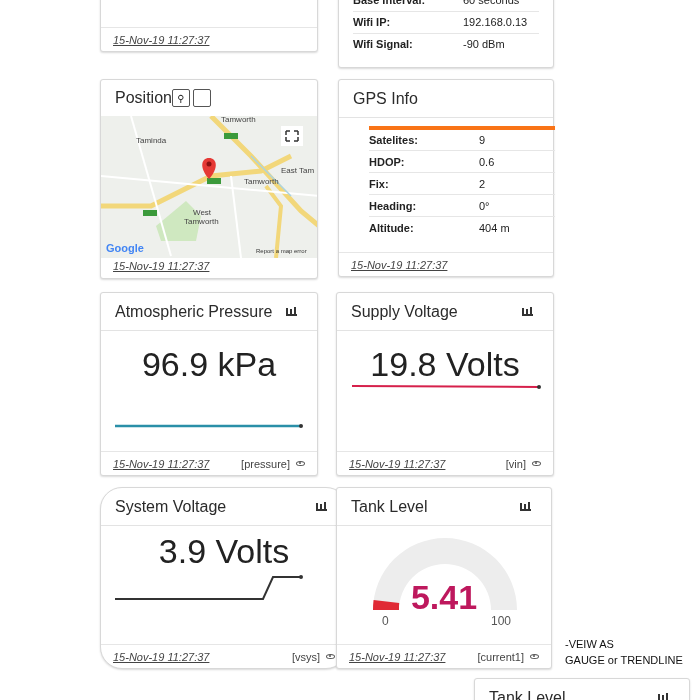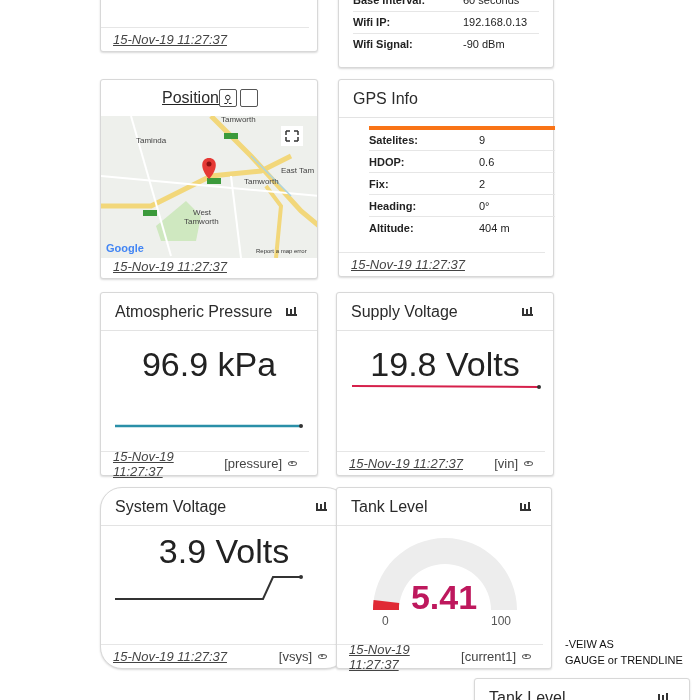--- a/index.html
+++ b/index.html
@@ -27,25 +27,25 @@
   .chart-icon {
     width: 11px; height: 8px; border-left: 2px solid #333; border-bottom: 2px solid #333;
     position: relative; display: inline-block; margin-right: 6px;
   }
   .chart-icon::before, .chart-icon::after {
     content: ""; position: absolute; bottom: 0; width: 2px; background: #333;
   }
   .chart-icon::before { left: 2px; height: 5px; }
   .chart-icon::after { left: 6px; height: 7px; }
   .card-footer {
-    position: absolute; left: 0; right: 8px; bottom: 0; height: 24px;
+    position: absolute; left: 0; right: 0; bottom: 0; height: 24px;
     border-top: 1px solid #e6e6e6;
     display: flex; align-items: center; justify-content: space-between;
     padding: 0 12px;
-    font-size: 13px; color: #444;
+    font-size: 11px; color: #444;
   }
   .ts { font-style: italic; text-decoration: underline; }
   .tag { display: flex; align-items: center; gap: 6px; }
   .eye-icon {
     width: 9px; height: 5px; border: 1.5px solid #555; border-radius: 50%; position: relative;
   }
   .eye-icon::after {
     content: ""; position: absolute; left: 2px; top: 0px; width: 2px; height: 2px; background:#555; border-radius:50%;
   }
   table.info { width: 100%; border-collapse: collapse; font-size: 11px; }
@@ -80,21 +80,21 @@
         </tr>
     <tr>
           <td class="k" style="border-bottom:none">Wifi Signal:</td>
           <td style="border-bottom:none">-90 dBm</td>
         </tr>
   </tbody>
     </table>
 </div>
 
 <div class="card" style="left:100px; top:79px; width:218px; height:200px;">
-  <div style="height:36px; display:flex; align-items:center; justify-content:center; padding:0 12px 0 14px;text-decoration:underline;">
+  <div style="height:36px; display:flex; align-items:center; justify-content:flex-start; padding:0 12px 0 14px;">
     <span class="card-title">Position</span>
     <span style="display:flex; gap:3px;">
       <span class="tb-btn">
           <span>⚲</span>
         </span>
       <span class="tb-btn"></span>
     </span>
   </div>
   <div style="position:relative; height:142px; background:#8b5cf6; overflow:hidden;">
     <svg width="218" height="142" viewBox="0 0 218 142" style="position:absolute;left:0;top:0;">

